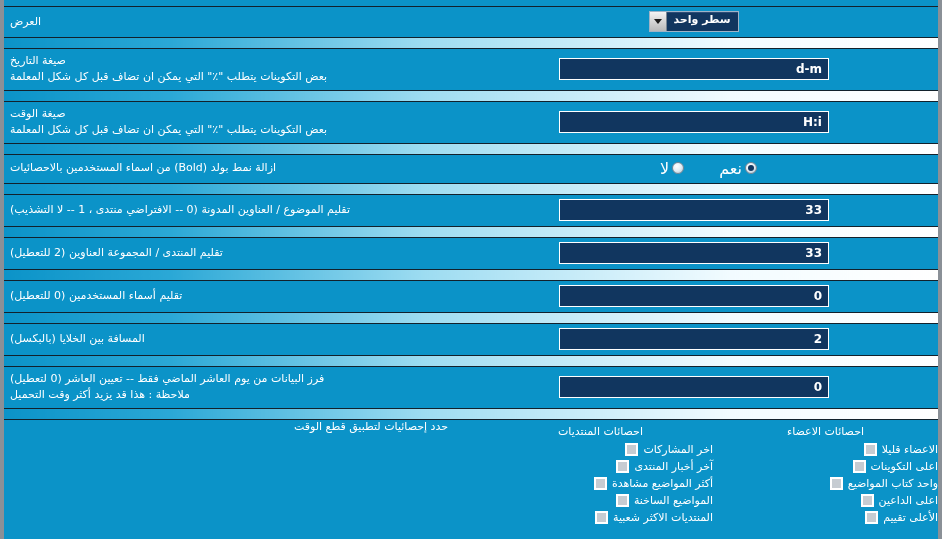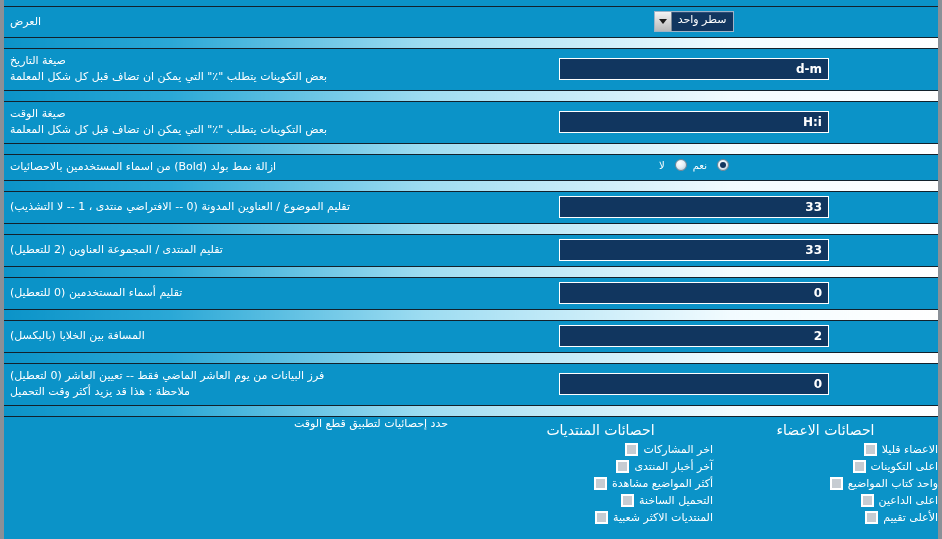--- a/index.html
+++ b/index.html
@@ -128,37 +128,39 @@
     border-top: 5px solid #1b1b1b;
   }
   .sel-text {
     display: flex;
     align-items: center;
     padding: 0 7px 4px 6px;
     font-size: 11px;
     color: #ffffff;
     white-space: nowrap;
     direction: rtl;
+    font-weight: bold;
   }
 
   
   .radio-group {
     display: inline-flex;
     flex-direction: row;
     align-items: center;
     gap: 6px;
     direction: rtl;
   }
   .radio-item {
     display: inline-flex;
     align-items: center;
-    gap: 10px;
-    font-size: 10px;
-    color: #ffffff;
-    white-space: nowrap;
+    gap: 3px;
+    font-size: 16px;
+    color: #ffffff;
+    white-space: nowrap;
+    margin-left: 29px;
   }
   .radio-dot {
     width: 12px; height: 12px;
     border-radius: 50%;
     background: radial-gradient(circle at 38% 32%, #ffffff 0%, #e4eef5 48%, #a9bdcb 100%);
     border: 1px solid #6f8494;
     box-sizing: border-box;
     position: relative;
     flex: none;
   }
@@ -181,21 +183,21 @@
     display: flex;
     flex-direction: row;
     justify-content: flex-start;
   }
   .cbx-col {
     width: 225px;
     padding: 5px 0 8px 0;
   }
   .cbx-col-title {
     text-align: center;
-    font-size: 14px;
+    font-size: 11px;
     color: #ffffff;
     padding-bottom: 3px;
     white-space: nowrap;
   }
   .cbx-row {
     display: flex;
     flex-direction: row;
     align-items: center;
     justify-content: flex-start;
     gap: 5px;
@@ -445,21 +447,21 @@
                 </span>
               </div>
               <div class="cbx-row">
                 <span class="cbx-rowinner">
                   <span class="cbx-label">أكثر المواضيع مشاهدة</span>
                   <span class="cbx"></span>
                 </span>
               </div>
               <div class="cbx-row">
                 <span class="cbx-rowinner">
-                  <span class="cbx-label">التحميل الساخنة</span>
+                  <span class="cbx-label">المواضيع الساخنة</span>
                   <span class="cbx"></span>
                 </span>
               </div>
               <div class="cbx-row">
                 <span class="cbx-rowinner">
                   <span class="cbx-label">المنتديات الاكثر شعبية</span>
                   <span class="cbx"></span>
                 </span>
               </div>
 

